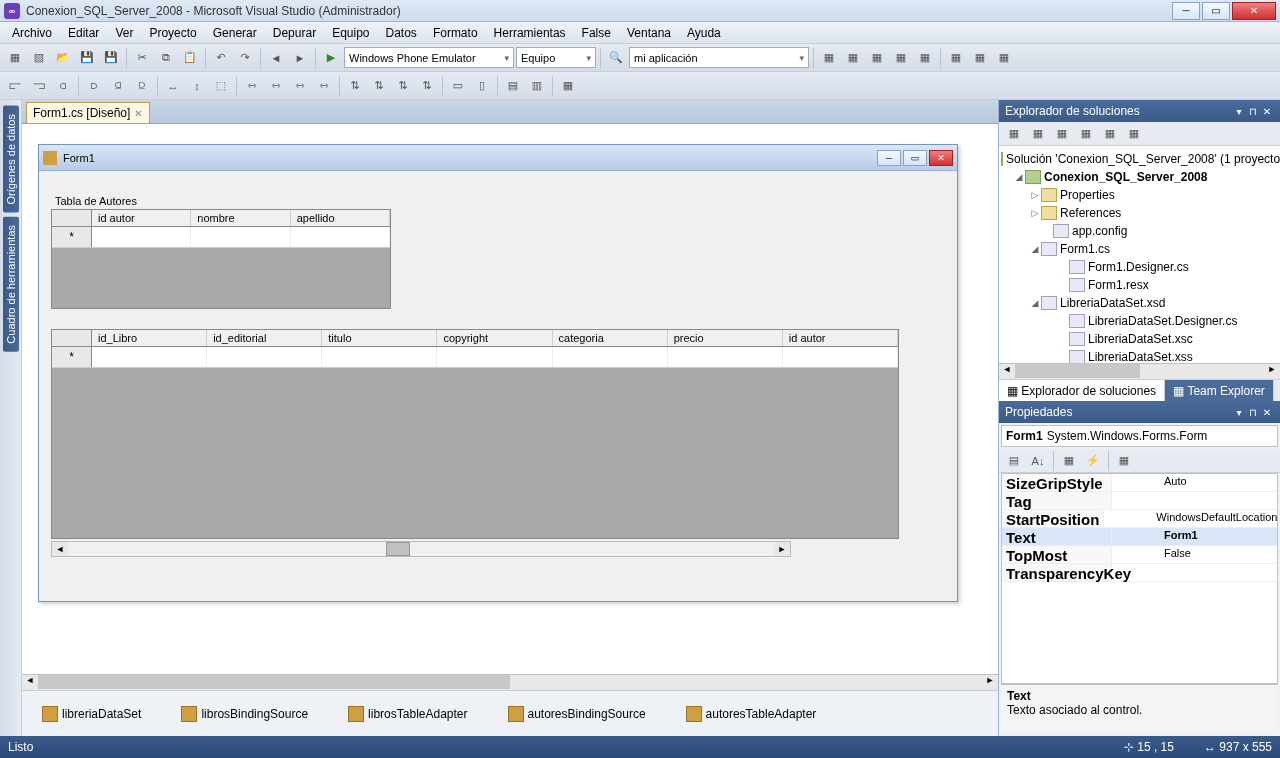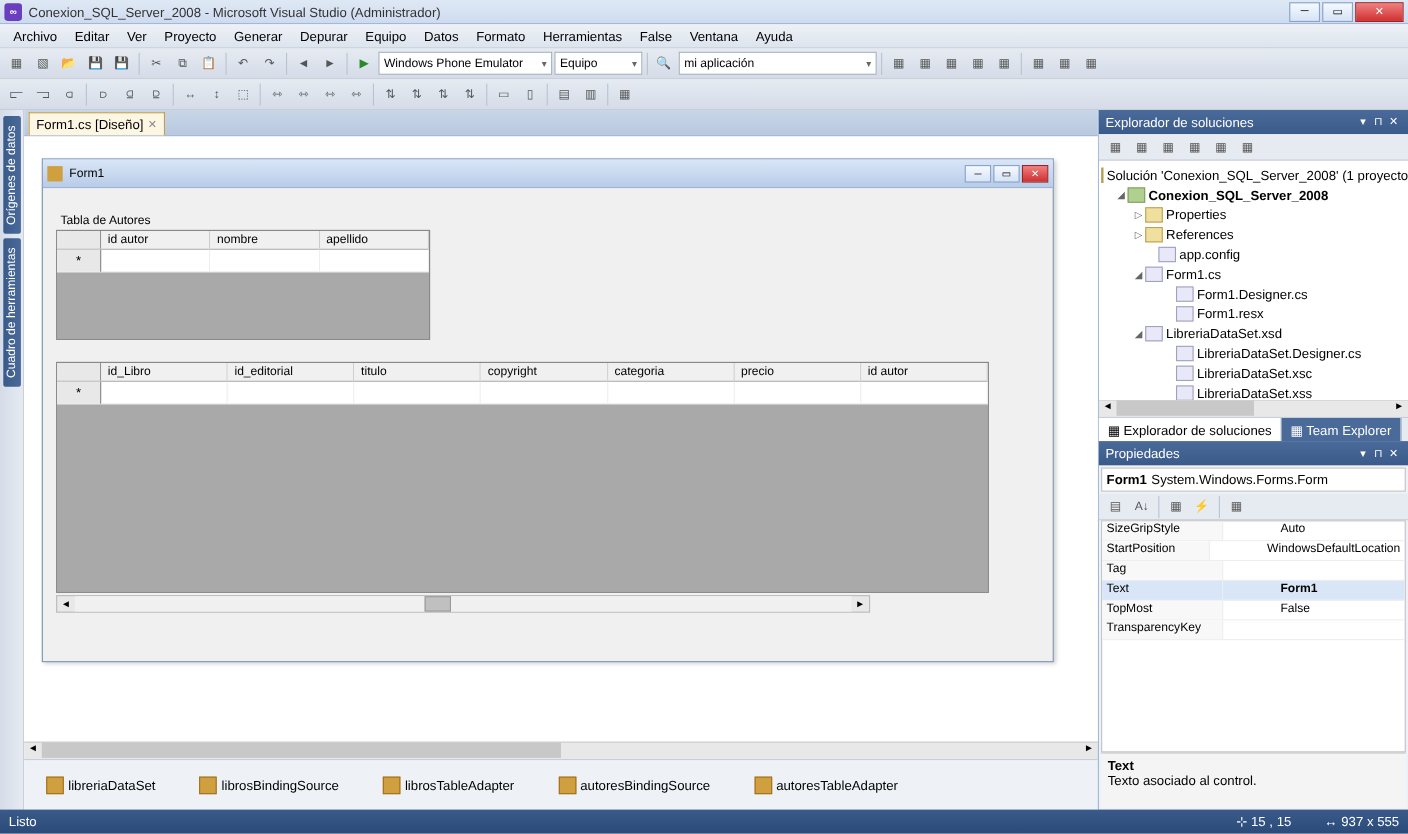--- a/index.html
+++ b/index.html
@@ -86,21 +86,21 @@
 .tn.bold .lbl { font-weight:bold; }
 
 .bottomtabs { height:22px; background:#e6ebf2; display:flex; border-top:1px solid #c6ceda; }
 .btab { padding:2px 8px; font-size:11px; border-right:1px solid #c6ceda; display:flex; align-items:center; gap:3px; cursor:pointer; }
 .btab.active { background:white; }
 
 .propsel { height:22px; background:white; border:1px solid #c0c0c0; margin:2px; padding:2px 4px; font-size:11px; display:flex; align-items:center; }
 .propsel b { margin-right:4px; }
 .propgrid { flex:1; overflow:auto; background:white; margin:0 2px; border:1px solid #c0c0c0; }
 .prow { display:flex; border-bottom:1px solid #eee; height:18px; }
-.prow .pn { width:110px; padding:1px 4px; border-right:1px solid #eee; font-size:11px; background:#f8f8f8; }
+.prow .pn { width:110px; padding:1px 4px; border-right:1px solid #eee; font-size:15px; background:#f8f8f8;font-weight:bold; }
 .prow .pv { flex:1; padding:1px 4px; font-size:11px;margin-left:48px; }
 .prow.sel { background:#d8e6f8; }
 .prow.sel .pn { background:#d8e6f8; }
 .pdesc { height:50px; background:#f4f4f4; border-top:1px solid #c0c0c0; margin:0 2px 2px; padding:4px 6px; font-size:11px; }
 .pdesc b { display:block; }
 
 
 .statusbar { height:22px; background: linear-gradient(#3a5a8a,#2a4a7a); color:white; display:flex; align-items:center; padding:0 8px; font-size:11px; }
 .statusbar .spacer { flex:1; }
 .statusbar .scell { margin-left:30px; }
@@ -151,21 +151,21 @@
   <div class="tbtn">⧉</div>
   <div class="tbtn">📋</div>
   <div class="tsep"></div>
   <div class="tbtn">↶</div>
   <div class="tbtn">↷</div>
   <div class="tsep"></div>
   <div class="tbtn">◄</div>
   <div class="tbtn">►</div>
   <div class="tsep"></div>
   <div class="tbtn" style="color:#2a8a2a">▶</div>
-  <div class="tcombo" style="width:158px">Windows Phone Emulator</div>
+  <div class="tcombo" style="width:170px">Windows Phone Emulator</div>
   <div class="tcombo" style="width:80px">Equipo</div>
   <div class="tsep"></div>
   <div class="tbtn">🔍</div>
   <div class="tcombo" style="width:180px">mi aplicación</div>
   <div class="tsep"></div>
   <div class="tbtn">▦</div>
   <div class="tbtn">▦</div>
   <div class="tbtn">▦</div>
   <div class="tbtn">▦</div>
   <div class="tbtn">▦</div>
@@ -438,26 +438,26 @@
       <div class="tbtn">⚡</div>
       <div class="tsep"></div>
       <div class="tbtn">▦</div>
     </div>
     <div class="propgrid" id="propgrid">
         <div class="prow">
           <div class="pn">SizeGripStyle</div>
           <div class="pv">Auto</div>
         </div>
         <div class="prow">
+          <div class="pn">Tag</div>
+          <div class="pv"></div>
+        </div>
+        <div class="prow">
           <div class="pn">StartPosition</div>
           <div class="pv">WindowsDefaultLocation</div>
-        </div>
-        <div class="prow">
-          <div class="pn">Tag</div>
-          <div class="pv"></div>
         </div>
         <div class="prow sel">
           <div class="pn">Text</div>
           <div class="pv" style="font-weight: bold;">Form1</div>
         </div>
         <div class="prow">
           <div class="pn">TopMost</div>
           <div class="pv">False</div>
         </div>
         <div class="prow">

